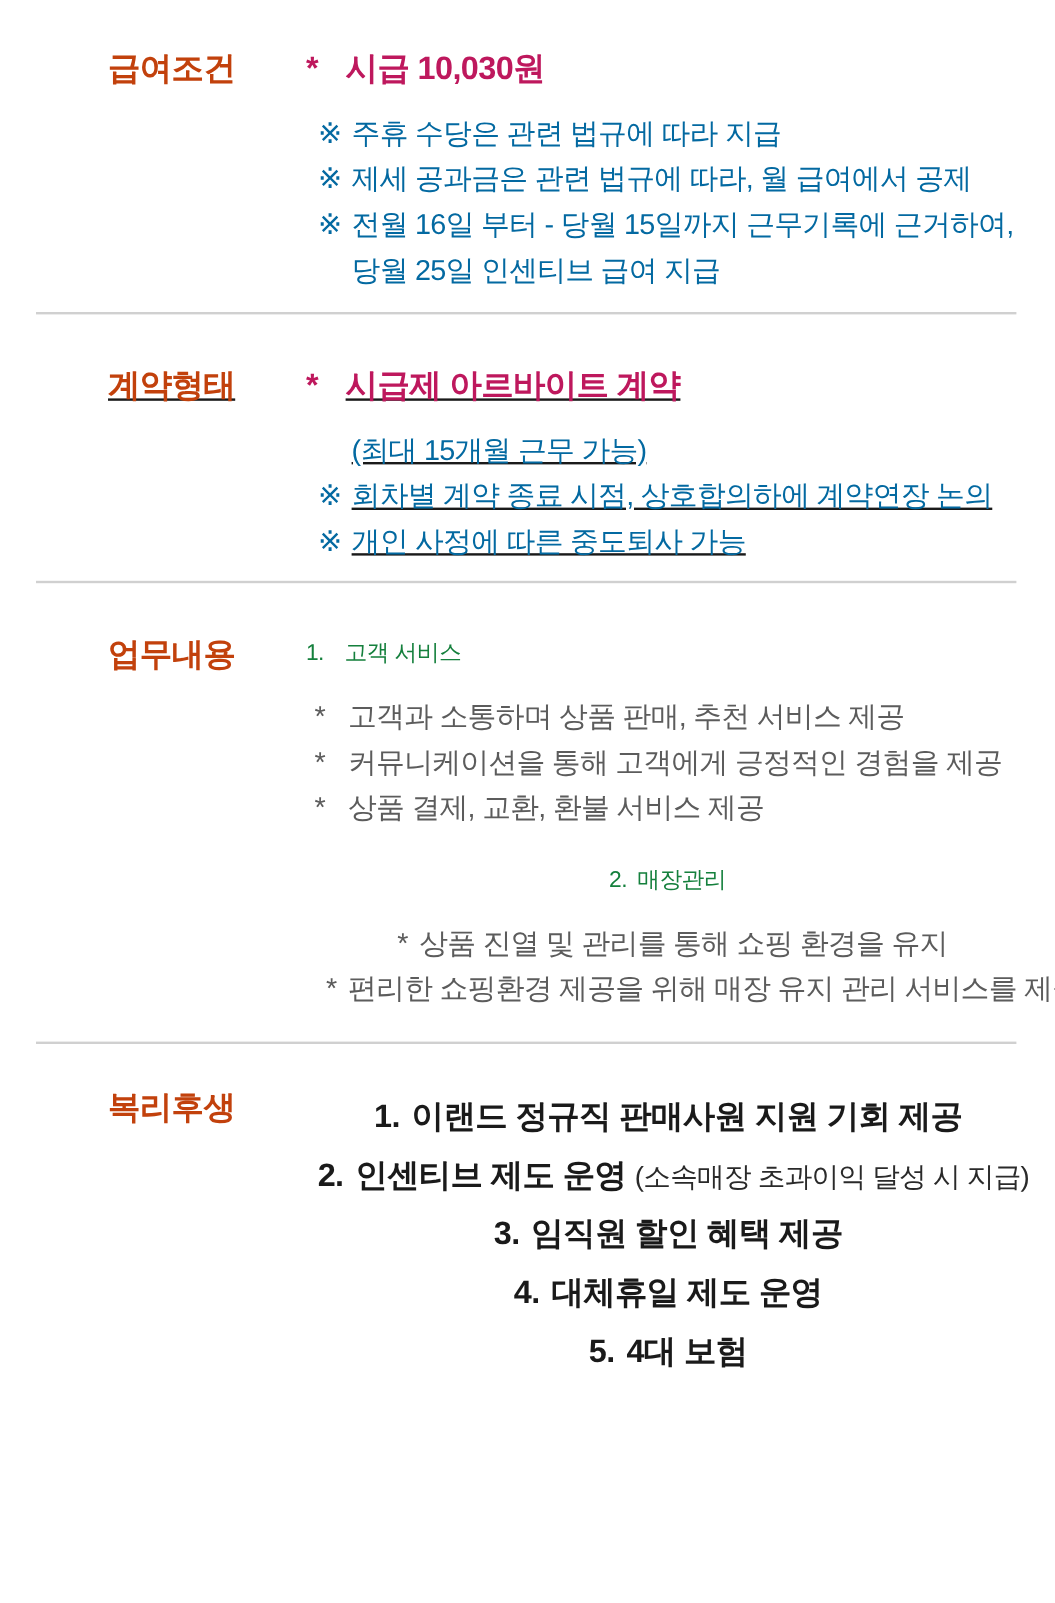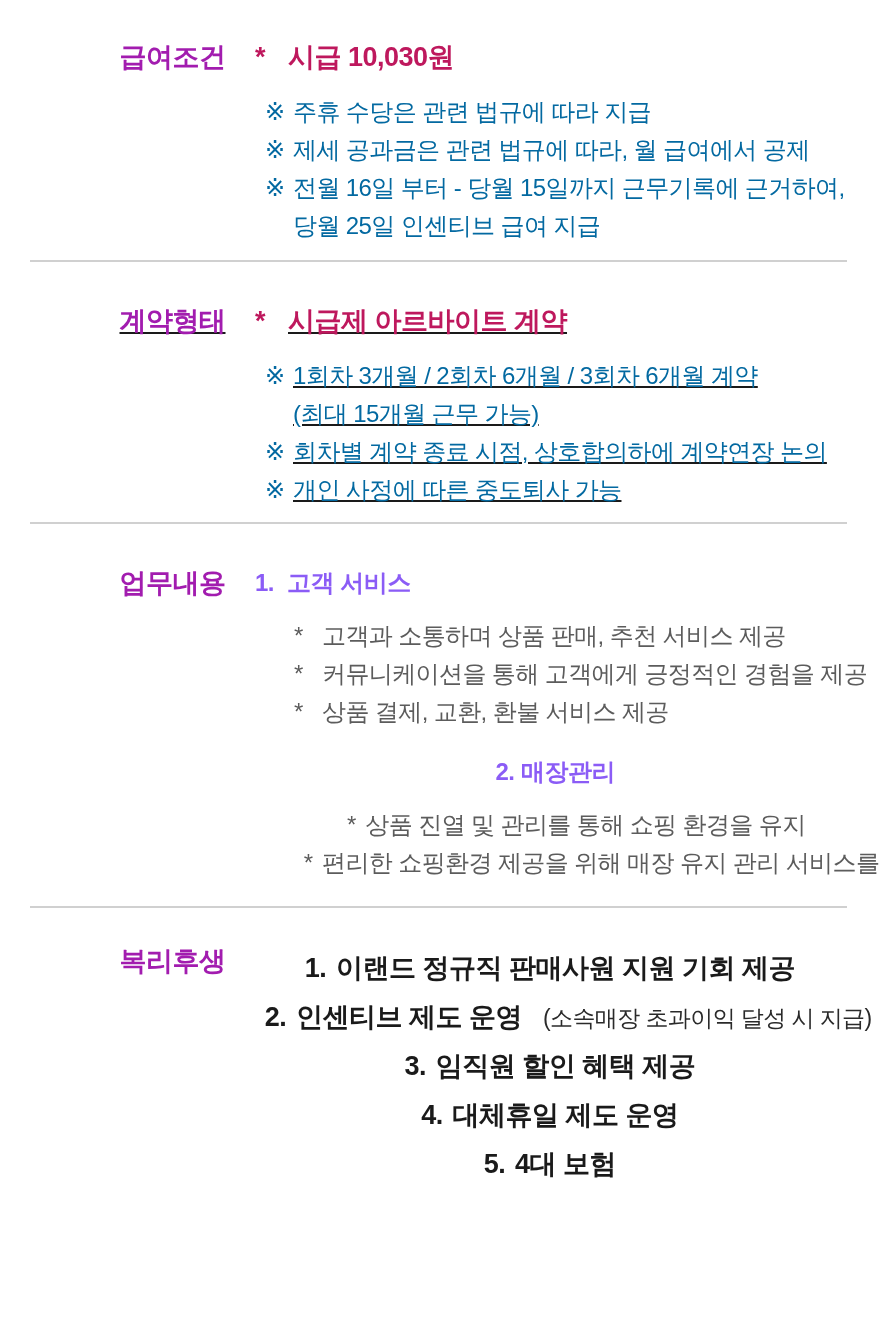--- a/index.html
+++ b/index.html
@@ -21,23 +21,22 @@
     align-items: flex-start;
     padding-left: 90px;
     padding-right: 30px;
   }
   .sec-label {
     flex: none;
     width: 165px;
     font-size: 27px;
     font-weight: 700;
     line-height: 34px;
-    color: #a21caf;
-    letter-spacing: -0.5px;
-    text-align: center;
+    color: #c2410c;
+    letter-spacing: -0.5px;
   }
   .sec-content {
     flex: 1;
     min-width: 0;
   }
   
   .title-line {
     font-size: 27px;
     font-weight: 700;
     line-height: 34px;
@@ -60,41 +59,40 @@
     color: #0369a1;
     letter-spacing: -0.6px;
     white-space: nowrap;
   }
   .note-marker {
     display: inline-block;
     width: 28px;
   }
   
   .blk-heading {
-    font-size: 24px;
-    font-weight: 700;
+    font-size: 19px;
+    font-weight: 400;
     line-height: 34px;
-    color: #8b5cf6;
+    color: #15803d;
     letter-spacing: -0.5px;
   }
   .blk-num {
     display: inline-block;
     min-width: 32px;
   }
   .bullets {
     margin-top: 17px;
     padding-left: 7px;
   }
   .bullet {
     font-size: 24px;
     line-height: 38px;
     color: #5c5c5c;
     letter-spacing: -0.6px;
     white-space: nowrap;
-    margin-left: 32px;
   }
   .bullet-marker {
     display: inline-block;
     width: 28px;
   }
   .blk + .blk {
     margin-top: 24px;
     text-align: center;
   }
   
@@ -110,21 +108,20 @@
   .benefit-num {
     display: inline-block;
     width: 41px;
     font-weight: 700;
   }
   .benefit-note {
     font-size: 23px;
     font-weight: 400;
     color: #2a2a2a;
     letter-spacing: -0.6px;
-    margin-left: 14px;
   }
   .divider {
     height: 2px;
     background: #d0d0d0;
     margin: 0 32px 0 30px;
     border: none;
   }
   
   .section-salary   { padding-top: 40px; padding-bottom: 15px; }
   .section-contract { padding-top: 42px; padding-bottom: 13px; text-decoration: underline; }
@@ -162,23 +159,20 @@
   <hr class="divider">
 
   <div class="section section-contract">
     <div class="sec-label">계약형태</div>
     <div class="sec-content">
       <div class="title-line">
         <span class="title-marker">*</span><span>시급제 아르바이트 계약</span>
       </div>
       <div class="notes">
         <div class="note">
-          <span class="note-marker">※</span><span>1회차 3개월 / 2회차 6개월 / 3회차 6개월 계약</span>
-        </div>
-        <div class="note">
           <span class="note-marker"></span><span>(최대 15개월 근무 가능)</span>
         </div>
         <div class="note">
           <span class="note-marker">※</span><span>회차별 계약 종료 시점, 상호합의하에 계약연장 논의</span>
         </div>
         <div class="note">
           <span class="note-marker">※</span><span>개인 사정에 따른 중도퇴사 가능</span>
         </div>
       </div>
     </div>

